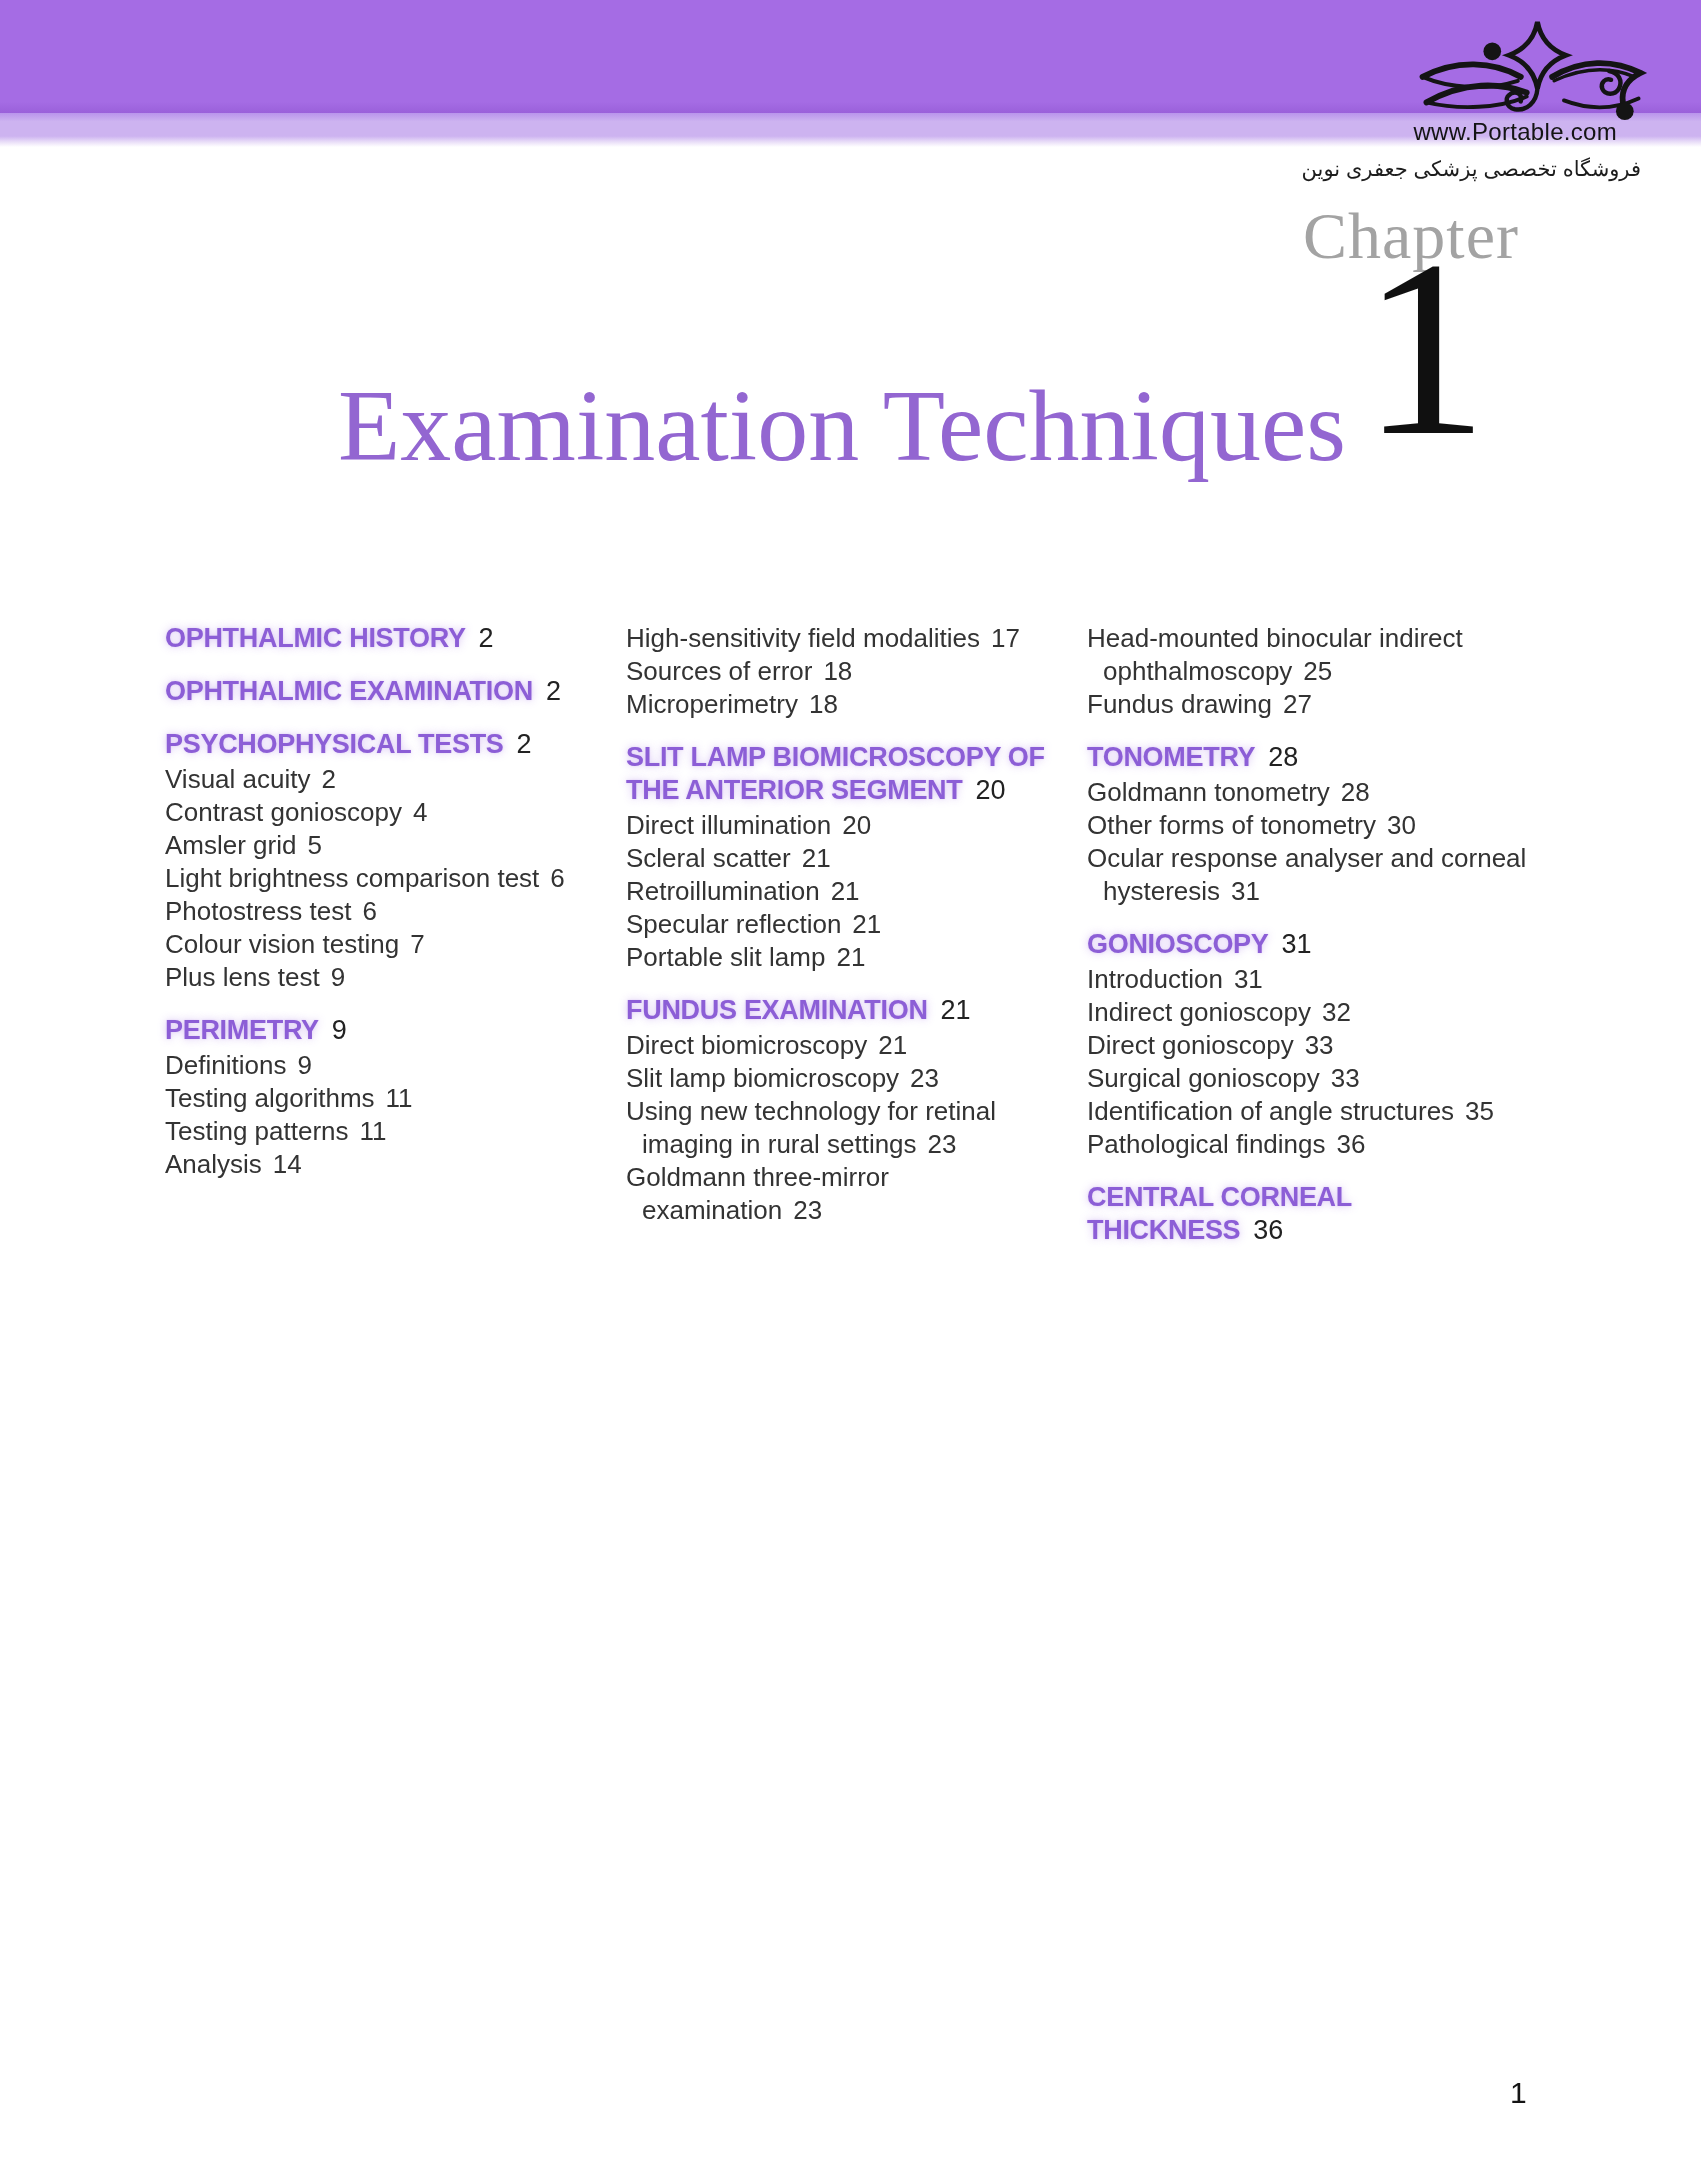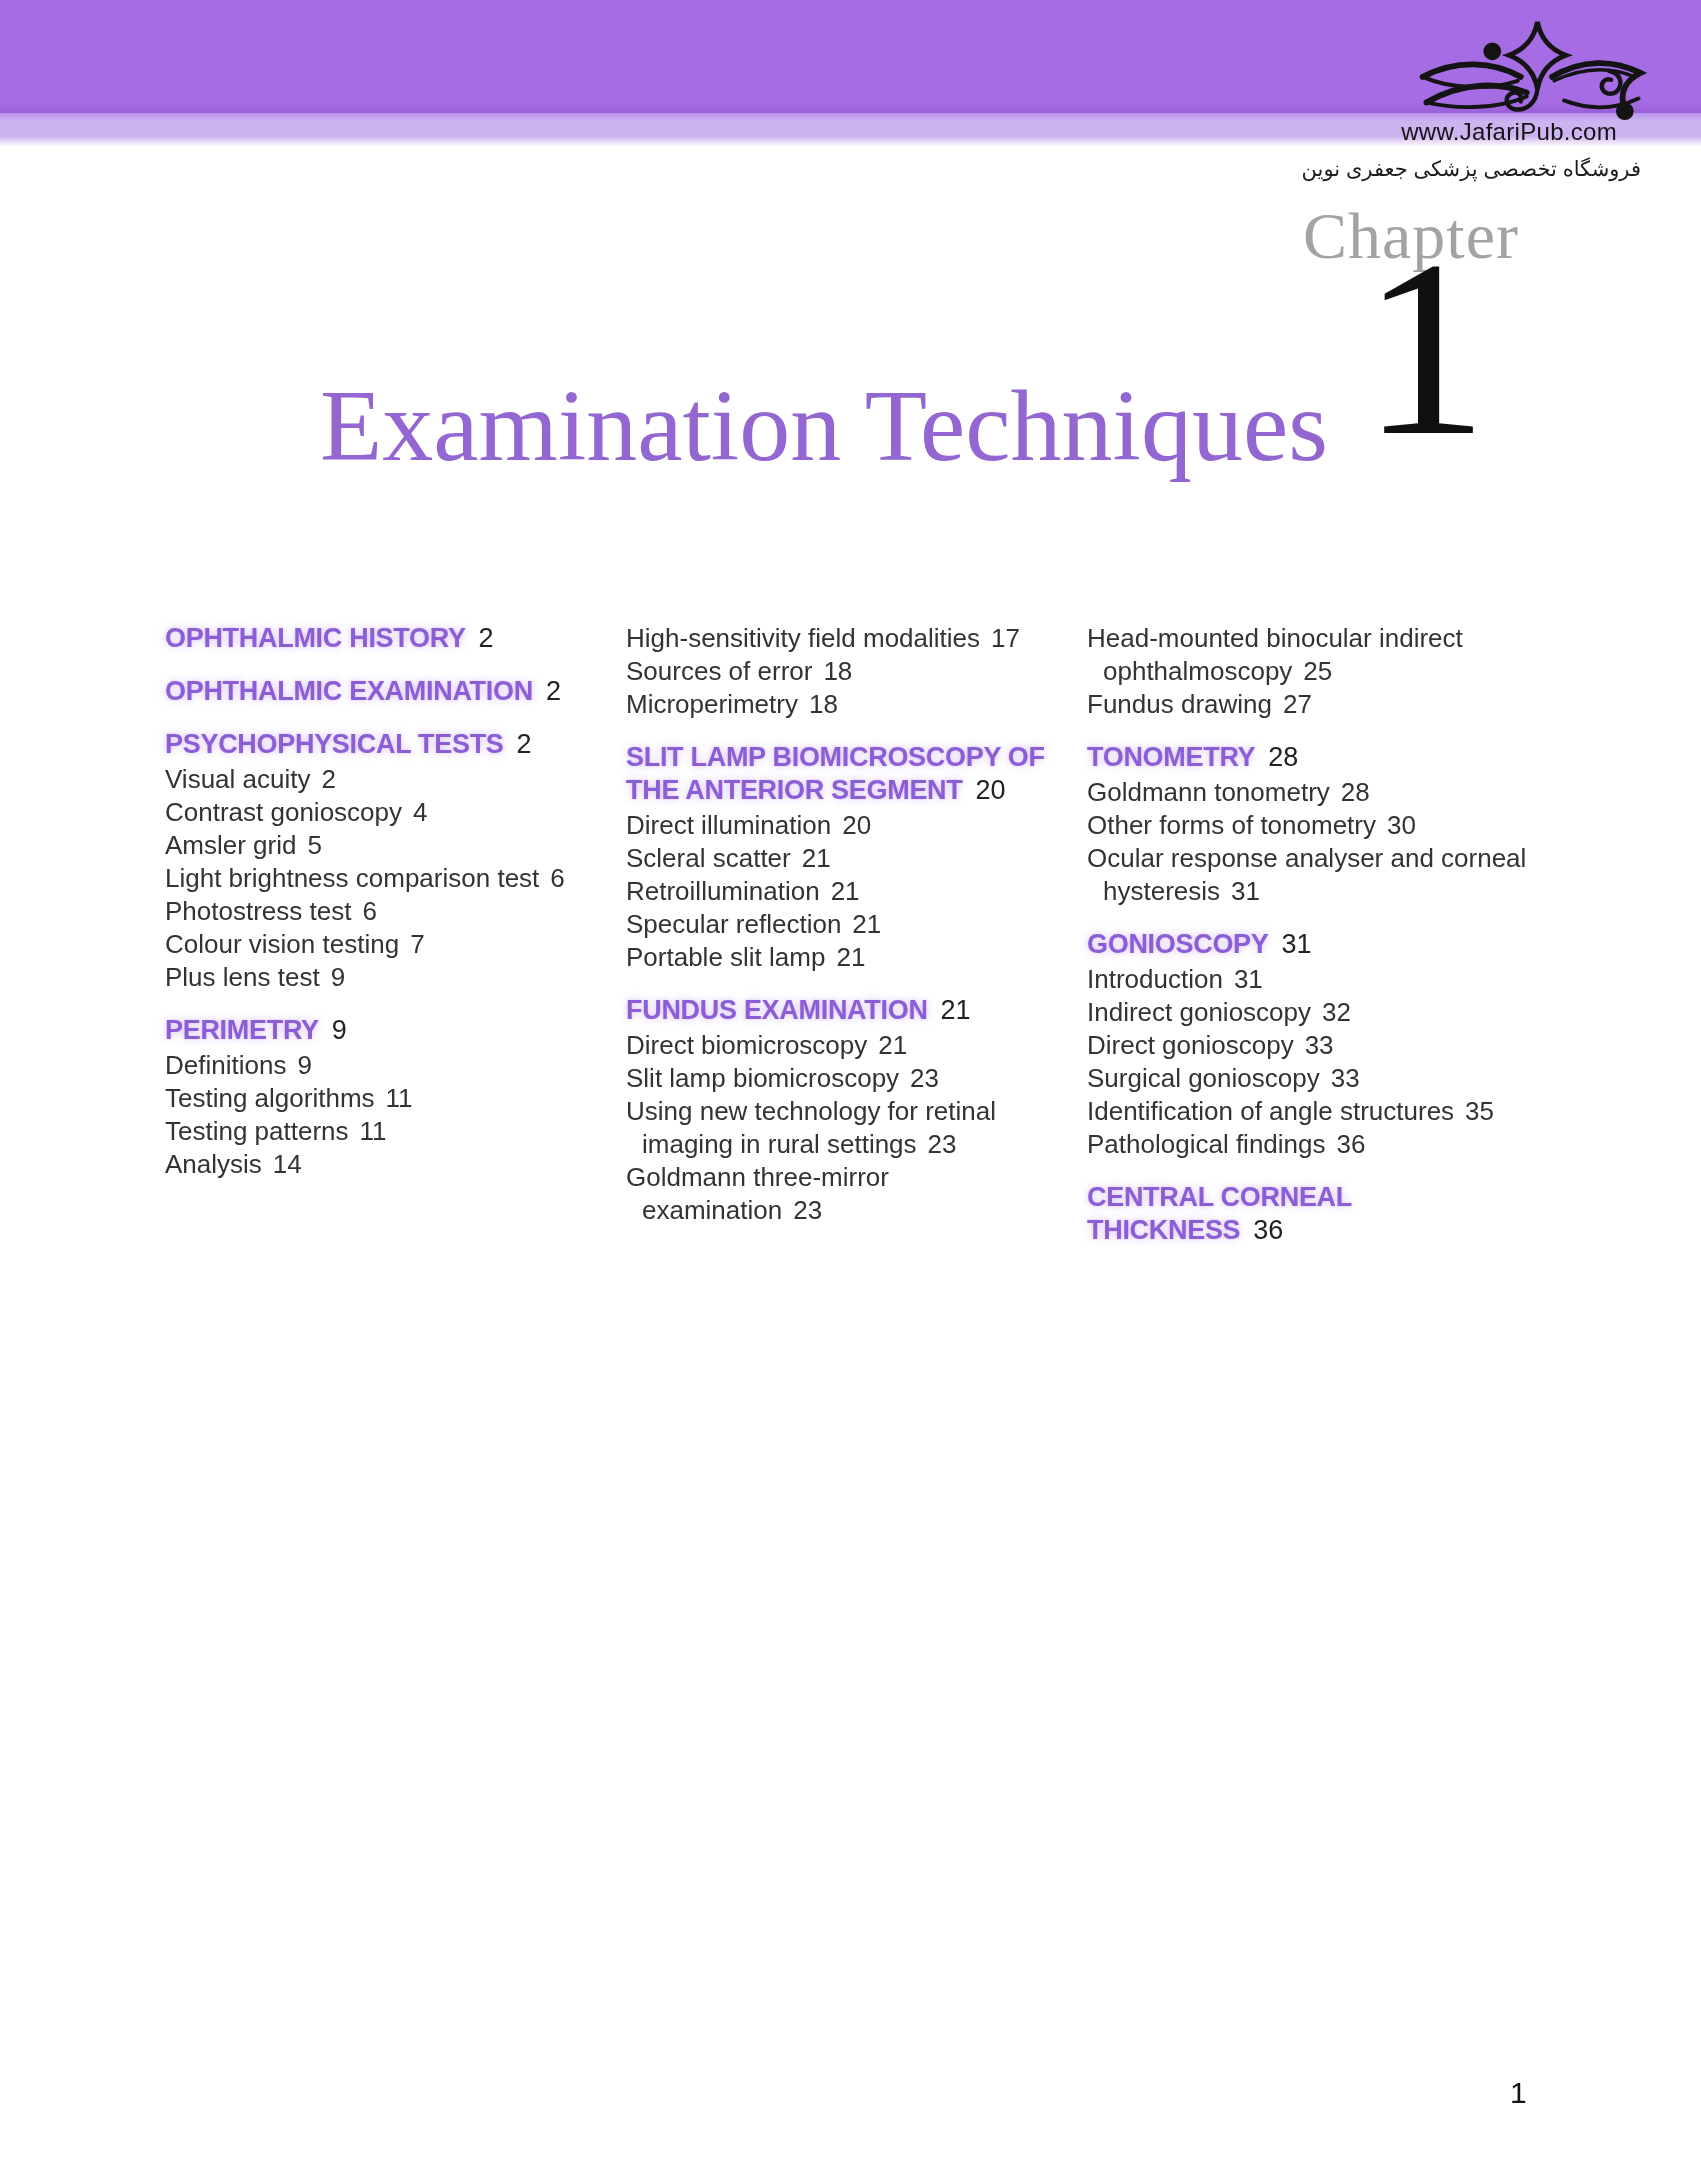--- a/index.html
+++ b/index.html
@@ -45,21 +45,21 @@
     font-family:"Liberation Serif", serif;
     font-size:66px;color:var(--chapter-gray);
     letter-spacing:1px;
   }
   .chapter-number{
     position:absolute;left:1362px;top:222px;
     font-family:"Liberation Serif", serif;
     font-size:252px;line-height:1;color:#101010;
   }
   .chapter-title{
-    position:absolute;left:320px;top:370px;width:1000px;
+    position:absolute;left:338px;top:370px;width:1000px;
     font-family:"Liberation Serif", serif;
     font-size:102px;line-height:1.1;color:var(--title);
     text-align:center;white-space:nowrap;
   }
   
   .toc{
     position:absolute;left:165px;top:622px;
     display:grid;grid-template-columns:445px 445px 445px;column-gap:16px;
   }
   .toc-col{min-width:0;}
@@ -107,21 +107,21 @@
       <path d="M10 88 C44 96 84 94 112 82" stroke-width="4"></path>
       <path d="M123 74 C122 88 112 97 100 95 C91 93 89 83 96 79 C102 76 108 80 106 87" stroke-width="4.5"></path>
       <path d="M138 62 C168 44 200 44 228 58 C216 64 208 74 210 88" stroke-width="6"></path>
       <path d="M140 66 C170 52 198 52 222 62" stroke-width="3.5"></path>
       <path d="M196 56 C206 58 210 66 206 74 C202 81 192 81 189 74 C187 68 192 63 198 65" stroke-width="4.5"></path>
       <path d="M150 86 C176 96 200 96 226 84" stroke-width="4"></path>
       <circle cx="212" cy="97" r="9" fill="#141414" stroke="none"></circle>
     </g>
   </svg>
 
-  <div class="site-url">www.JafariPub.com</div>
+  <div class="site-url">www.Portable.com</div>
   <div class="tagline-fa" dir="rtl">فروشگاه تخصصی پزشکی جعفری نوین</div>
 
   <div class="chapter-word">Chapter</div>
   <div class="chapter-number">1</div>
   <h1 class="chapter-title" style="margin:0;font-weight:400;">Examination Techniques</h1>
 
   <div class="toc" id="toc">
       <div class="toc-col">
         <div class="toc-heading"><span class="lab">OPHTHALMIC HISTORY</span><span class="pg">2</span></div>
         <div class="toc-heading"><span class="lab">OPHTHALMIC EXAMINATION</span><span class="pg">2</span></div>

